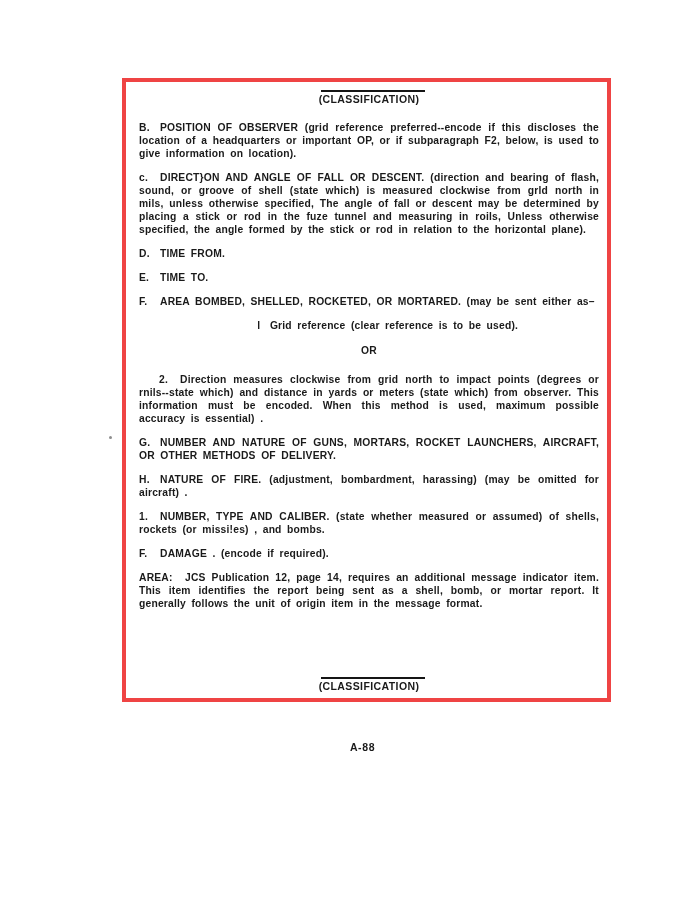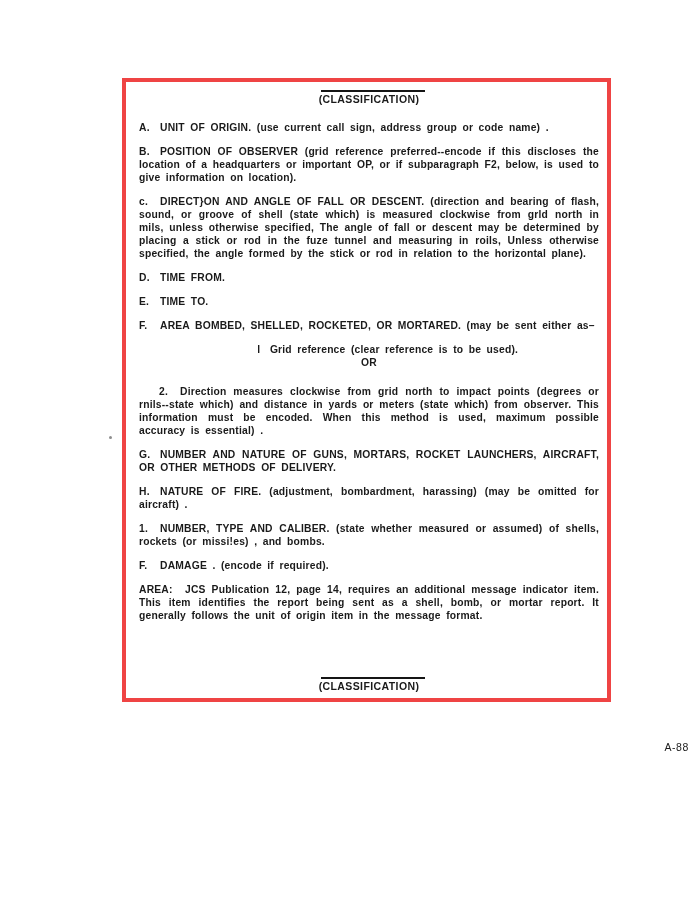--- a/index.html
+++ b/index.html
@@ -45,21 +45,21 @@
     font-size: 10.3px;
     font-weight: bold;
     line-height: 13px;
     color: #1a1a1a;
     text-align: justify;
     word-spacing: 2.4px;
     letter-spacing: 0.2px;
   }
   .items p:first-child { margin-top: 15px; }
   .items p.sub { margin-left: 28px; text-align: center; }
-  .items p.sep { margin-top: 0; text-align: center; word-spacing: normal; }
+  .items p.sep { margin-top: 12px; text-align: center; word-spacing: normal; }
   .items p.sep + p { margin-top: 16px; }
   .items p.indent-first { text-indent: 20px; }
   .label { display: inline-block; min-width: 21px; text-indent: 0; }
   p.sub .label { min-width: 22px; }
   p.note .label { min-width: 46px; }
   .cls-footer { margin-top: auto; }
   .caption {
     position: absolute;
     top: 708px;
     left: 40px;
@@ -69,22 +69,22 @@
     font-size: 12.5px;
     letter-spacing: 0.2px;
     color: #111111;
     white-space: pre-wrap;
   }
   .page-number {
     position: absolute;
     top: 741px;
     left: 36px;
     width: 653px;
-    text-align: right;
-    font-weight: normal;
+    text-align: center;
+    font-weight: bold;
     font-size: 10.5px;
     letter-spacing: 0.6px;
     color: #1a1a1a;
   }
   .artifact {
     position: absolute;
     left: 109px;
     top: 436px;
     width: 3px;
     height: 3px;
@@ -98,21 +98,20 @@
 <div class="page">
 
   <div class="doc-box">
 
     <div class="cls">
       <span class="overline"></span>
       <span>(CLASSIFICATION)</span>
     </div>
 
     <div class="items">
-        <p><span class="label">A.</span>UNIT OF ORIGIN. (use current call sign, address group or code name) .</p>
         <p><span class="label">B.</span>POSITION OF OBSERVER (grid reference preferred--encode if this discloses the location of a headquarters or important OP, or if subparagraph F2, below, is used to give information on location).</p>
         <p><span class="label">c.</span>DIRECT}ON AND ANGLE OF FALL OR DESCENT. (direction and bearing of flash, sound, or groove of shell (state which) is measured clockwise from grld north in mils, unless otherwise specified,  The angle of fall or descent may be determined by placing a stick or rod in the fuze tunnel and measuring in roils, Unless otherwise specified, the angle formed by the stick or rod in relation to the horizontal plane).</p>
         <p><span class="label">D.</span>TIME FROM.</p>
         <p><span class="label">E.</span>TIME TO.</p>
         <p><span class="label">F.</span>AREA BOMBED, SHELLED, ROCKETED, OR MORTARED. (may be sent either as–</p>
         <p class="sub"><span class="label">l</span>Grid reference (clear reference is to be used).</p>
         <p class="sep">OR</p>
         <p class="indent-first"><span class="label">2.</span>Direction measures clockwise from grid north to impact points (degrees or rnils--state which) and distance in yards or meters (state which) from observer.  This information must be encoded.  When this method is used, maximum possible accuracy is essential) .</p>
         <p><span class="label">G.</span>NUMBER AND NATURE OF GUNS, MORTARS, ROCKET LAUNCHERS, AIRCRAFT, OR OTHER METHODS OF DELIVERY.</p>
         <p><span class="label">H.</span>NATURE OF FIRE. (adjustment, bombardment, harassing) (may be omitted for aircraft) .</p>

